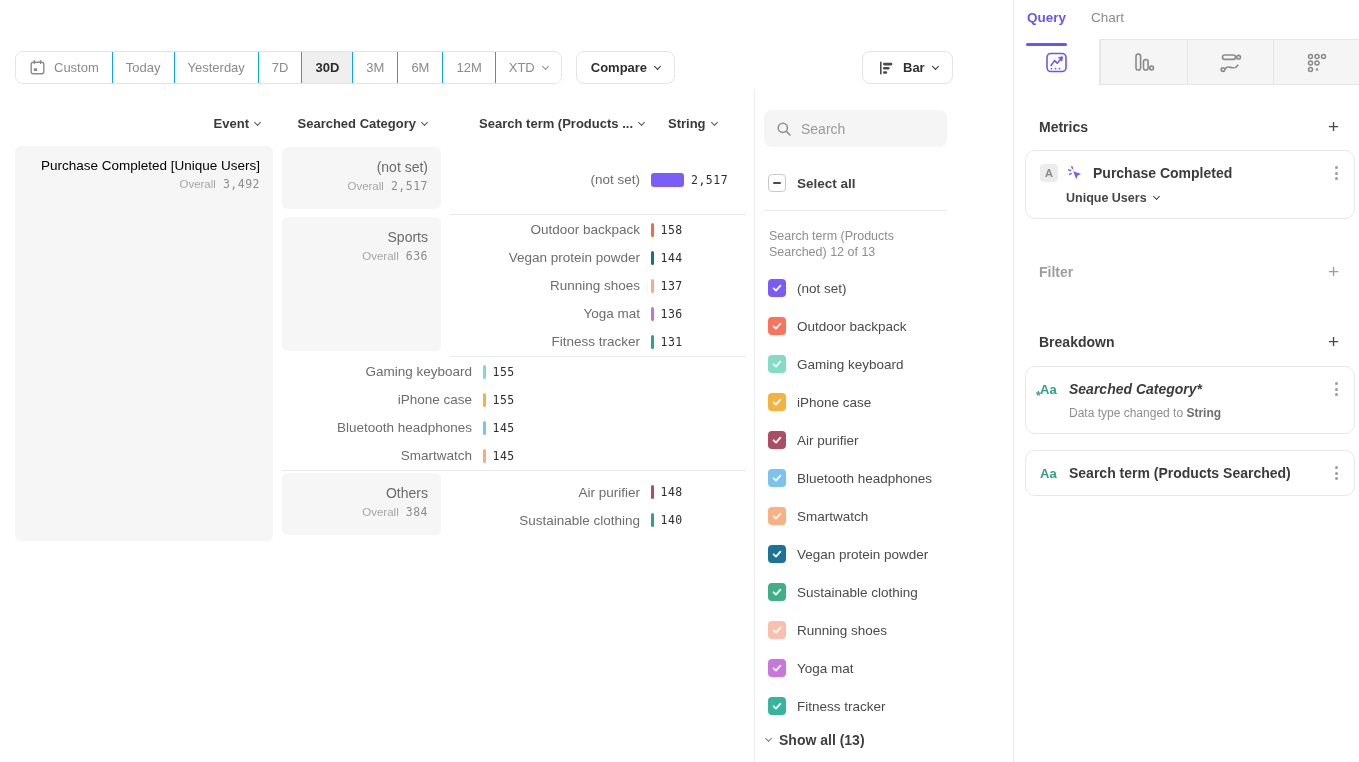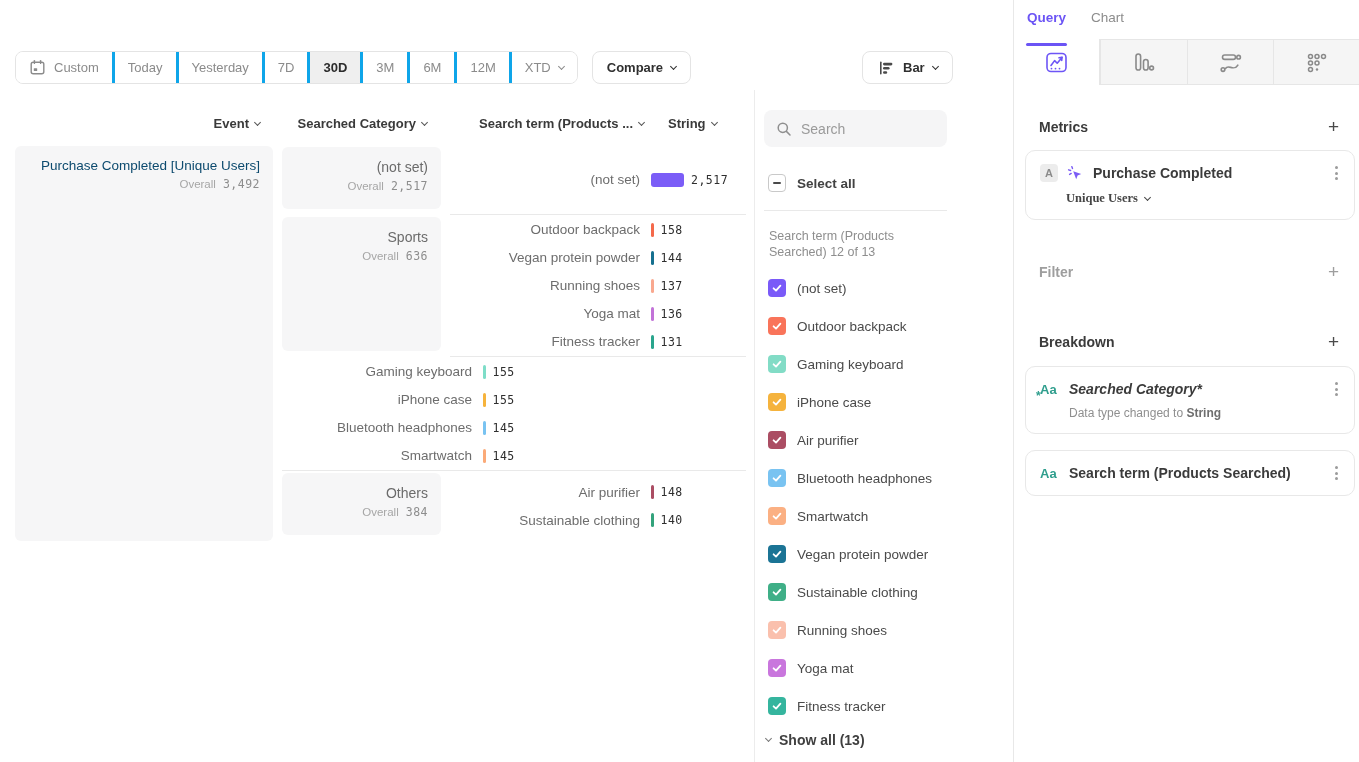--- a/index.html
+++ b/index.html
@@ -4,21 +4,21 @@
 <style>
   * { margin:0; padding:0; box-sizing:border-box; }
   html,body { width:1359px; height:762px; overflow:hidden; background:#fff;
     font-family:"Liberation Sans", sans-serif; color:#3d3d3d; font-size:13.5px; }
   .num { font-family:"DejaVu Sans Mono", monospace; letter-spacing:.5px; }
 
   
   #toolbar-left { position:absolute; left:15px; top:51px; display:flex; align-items:center; gap:14px; }
   .seg { display:flex; align-items:stretch; height:33px; border:1px solid #e4e4e4; border-radius:8px; background:#fff; overflow:hidden; }
   .seg .dbtn { display:flex; align-items:center; gap:8px; padding:0 13px; color:#8b8b8b; font-size:13px;
-    border-right:3px solid #0ea5e9; cursor:pointer; background:#fff; }
+    border-right:1px solid #0ea5e9; cursor:pointer; background:#fff; }
   .seg .dbtn:last-child { border-right:none; }
   .seg .dbtn.active { background:#efefef; color:#2c2c2c; font-weight:700; }
   .pillbtn { display:flex; align-items:center; gap:8px; height:33px; padding:0 14px; border:1px solid #e4e4e4;
     border-radius:8px; background:#fff; color:#2f2f2f; font-weight:600; font-size:13px; cursor:pointer; }
   #bar-type-btn { position:absolute; left:862px; top:51px; }
   .chev { display:inline-block; width:6px; height:6px; border-right:1.5px solid currentColor;
     border-bottom:1.5px solid currentColor; transform:rotate(45deg); margin-top:-3px; }
   .chev.sm { width:5px; height:5px; }
 
   
@@ -27,21 +27,21 @@
   .hcell .chev { color:#555; }
   #h-event { width:273px; padding-right:13px; }
   #h-cat { width:168px; padding-right:14px; }
   #h-term { width:207px; padding-right:4px; }
   #h-value { padding-left:20px; justify-content:flex-start; }
 
   #chart-body { position:absolute; left:15px; top:145px; width:731px; display:flex; }
   .gbox { background:#f6f6f7; border-radius:6px; text-align:right; padding:12px 13px; }
   #event-col { width:258px; margin-right:9px; }
   #event-box { margin-top:1px; }
-  .gname { font-size:13.5px; color:#0c4a6e; }
+  .gname { font-size:13.5px; color:#000000; }
   .ovline { margin-top:4px; font-size:11.5px; color:#a6a6a6; }
   .ovline .num { color:#8d8d8d; font-size:11.5px; margin-left:7px; }
   #groups-col { flex:1; display:flex; flex-direction:column; }
   .tgroup { display:flex; }
   .cat-box { width:159px; margin-right:9px; margin-top:2px; margin-bottom:6px; }
   .cat-box .gname { font-size:14px; color:#6b6b6b; }
   .terms-col { flex:1; display:flex; flex-direction:column; justify-content:center; border-bottom:1px solid #e9e9e9; }
   .tgroup:last-child .terms-col { border-bottom:none; }
   .trow { height:28px; display:flex; align-items:center; }
   .term-label { width:190px; text-align:right; color:#6d6d6d; font-size:13.5px; }
@@ -89,21 +89,21 @@
   .sb-head .plus { font-size:19px; font-weight:400; color:#4a4a4a; cursor:pointer; line-height:14px; }
   .sb-head.muted .t, .sb-head.muted .plus { color:#9e9e9e; }
   .card { position:absolute; left:11px; right:4px; border:1px solid #e8e8e8; border-radius:10px; background:#fff; padding:13px 14px; }
   .crow { display:flex; align-items:center; gap:9px; }
   .badge-a { width:18px; height:18px; background:#ececec; border-radius:4px; color:#8a8a8a; font-size:11px;
     font-weight:700; display:flex; align-items:center; justify-content:center; flex:none; }
   .cname { flex:1; font-size:14px; font-weight:600; color:#3b3b3b; }
   .cname.it { font-style:italic; }
   .kebab { display:flex; flex-direction:column; gap:2.5px; padding:2px; cursor:pointer; }
   .kebab i { width:3px; height:3px; border-radius:50%; background:#9b9b9b; }
-  .subrow { margin-left:26px; margin-top:9px; display:flex; align-items:center; gap:7px;font-family:Liberation Serif, serif; }
+  .subrow { margin-left:26px; margin-top:9px; display:flex; align-items:center; gap:7px; }
   .subrow .t { font-size:12.5px; font-weight:700; color:#454545; }
   .aa { width:20px; font-weight:700; font-size:13px; color:#2f9e8d; position:relative; flex:none; }
   .aa .ast { position:absolute; left:-4px; bottom:-6px; font-size:12px; }
   .note { margin-left:29px; margin-top:8px; font-size:12px; color:#8f8f8f; }
   .note b { color:#6e6e6e; font-weight:700; }
   svg { display:block; }
 </style>
 </head>
 <body>
 

